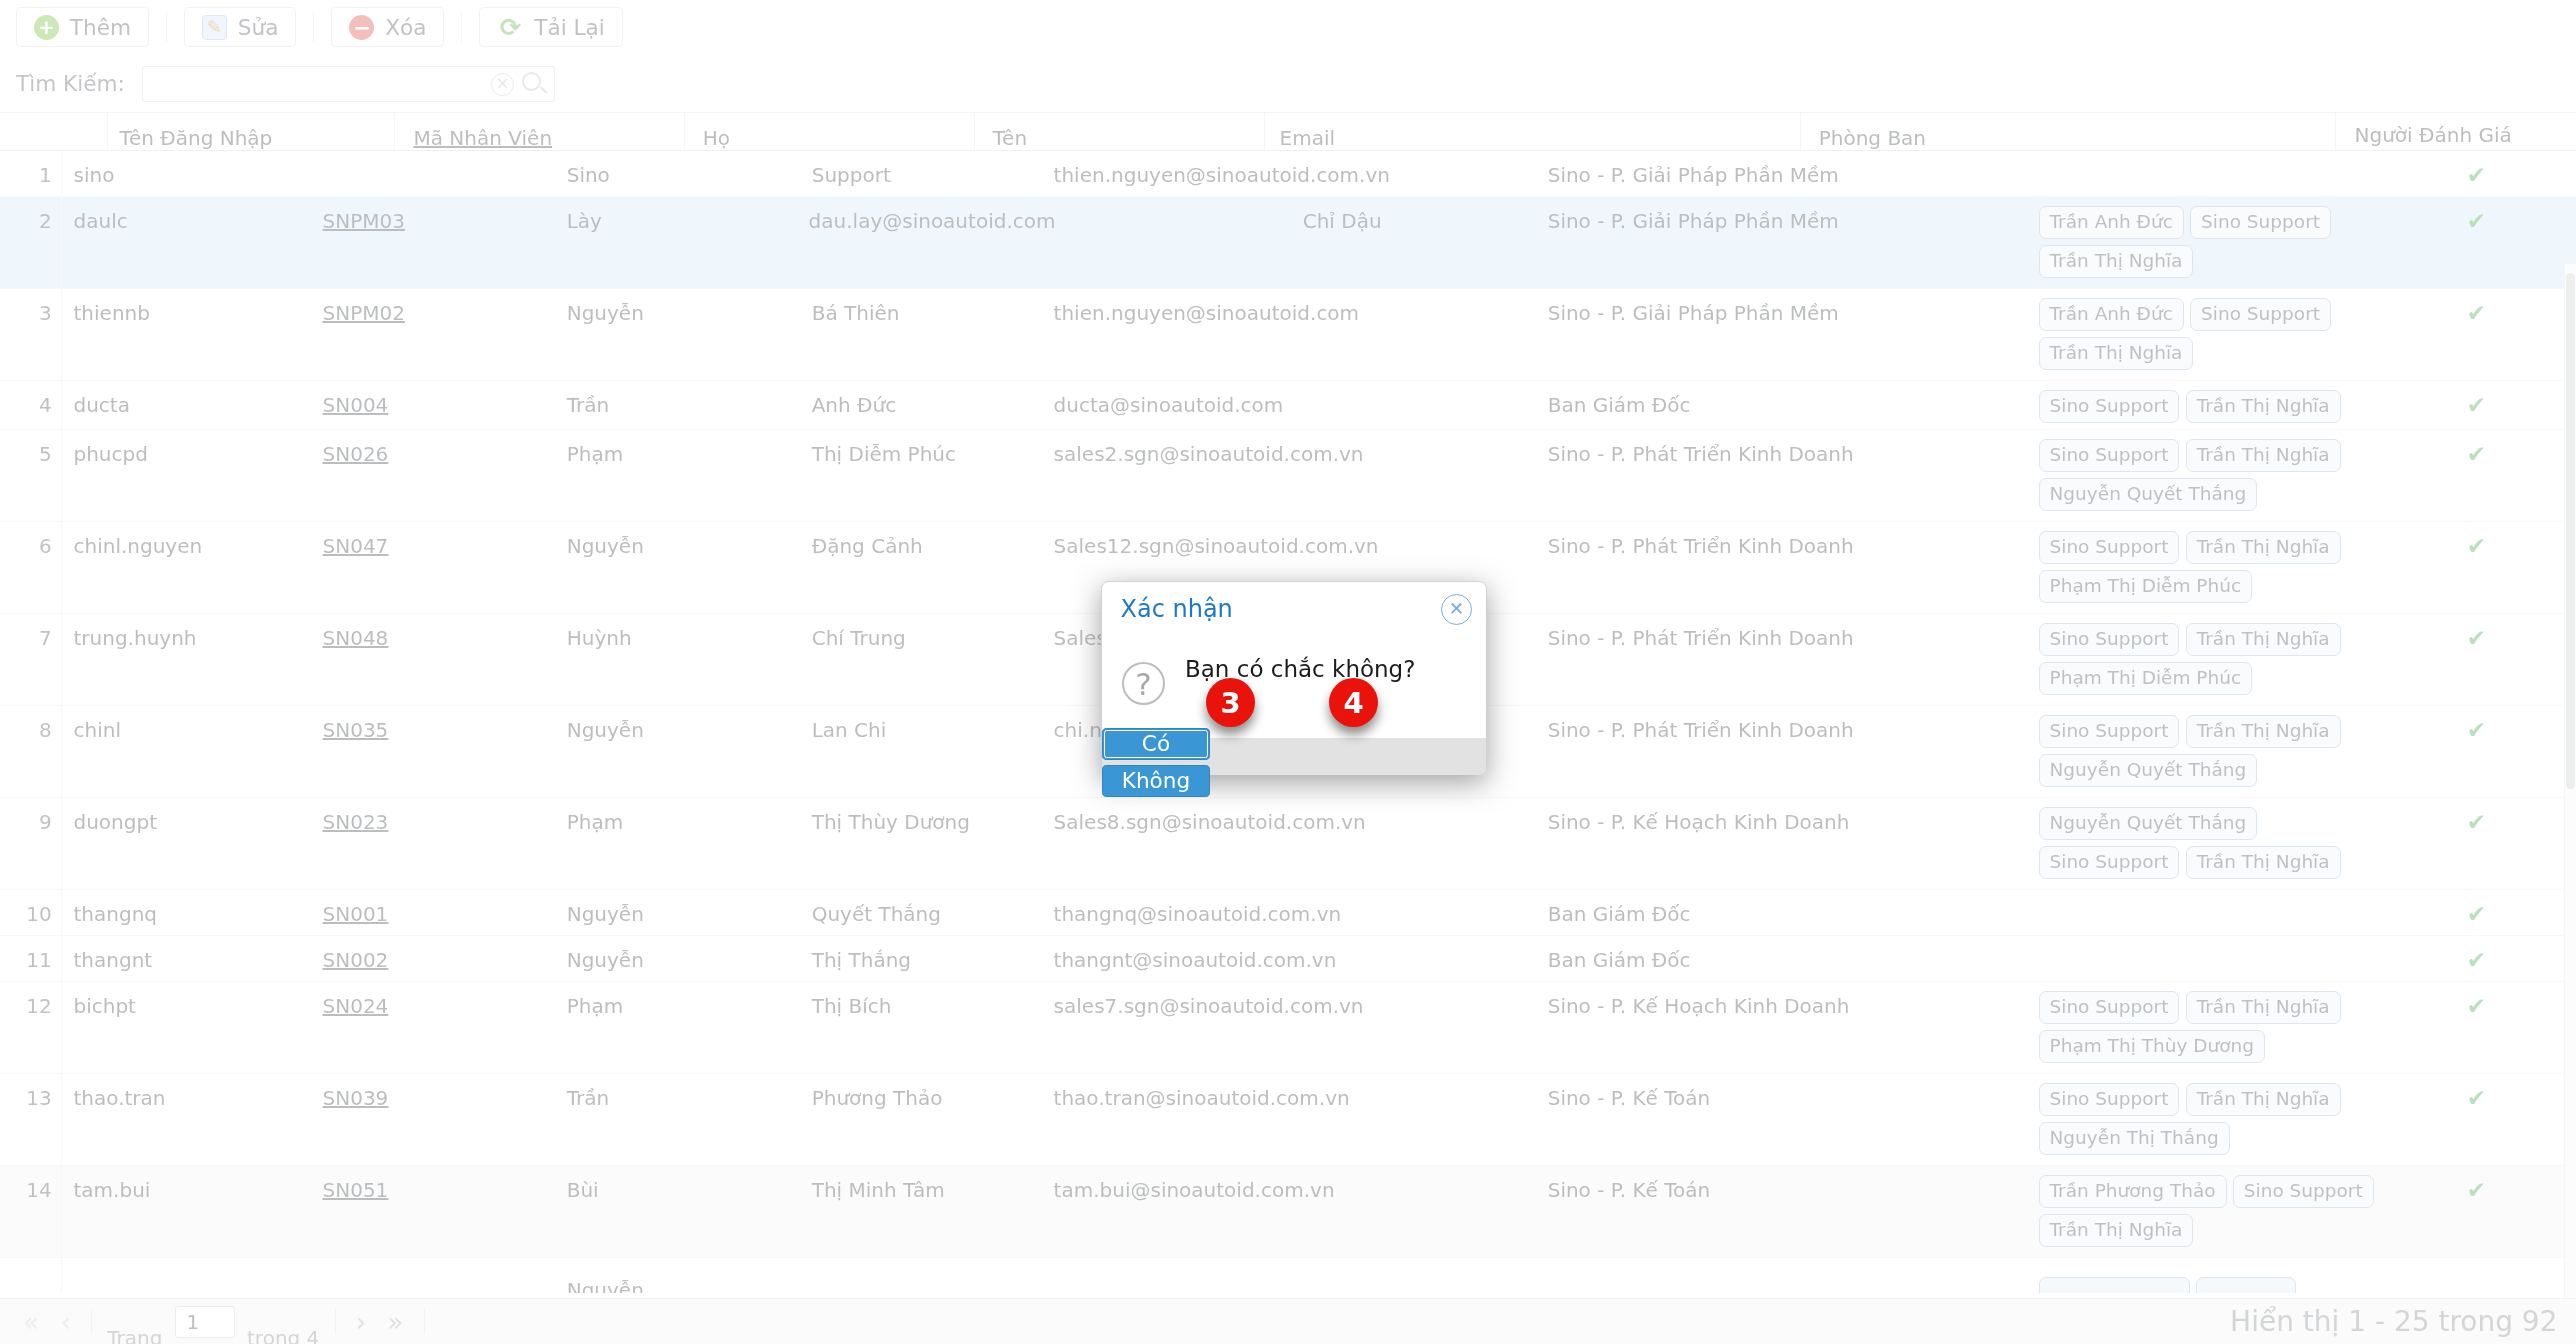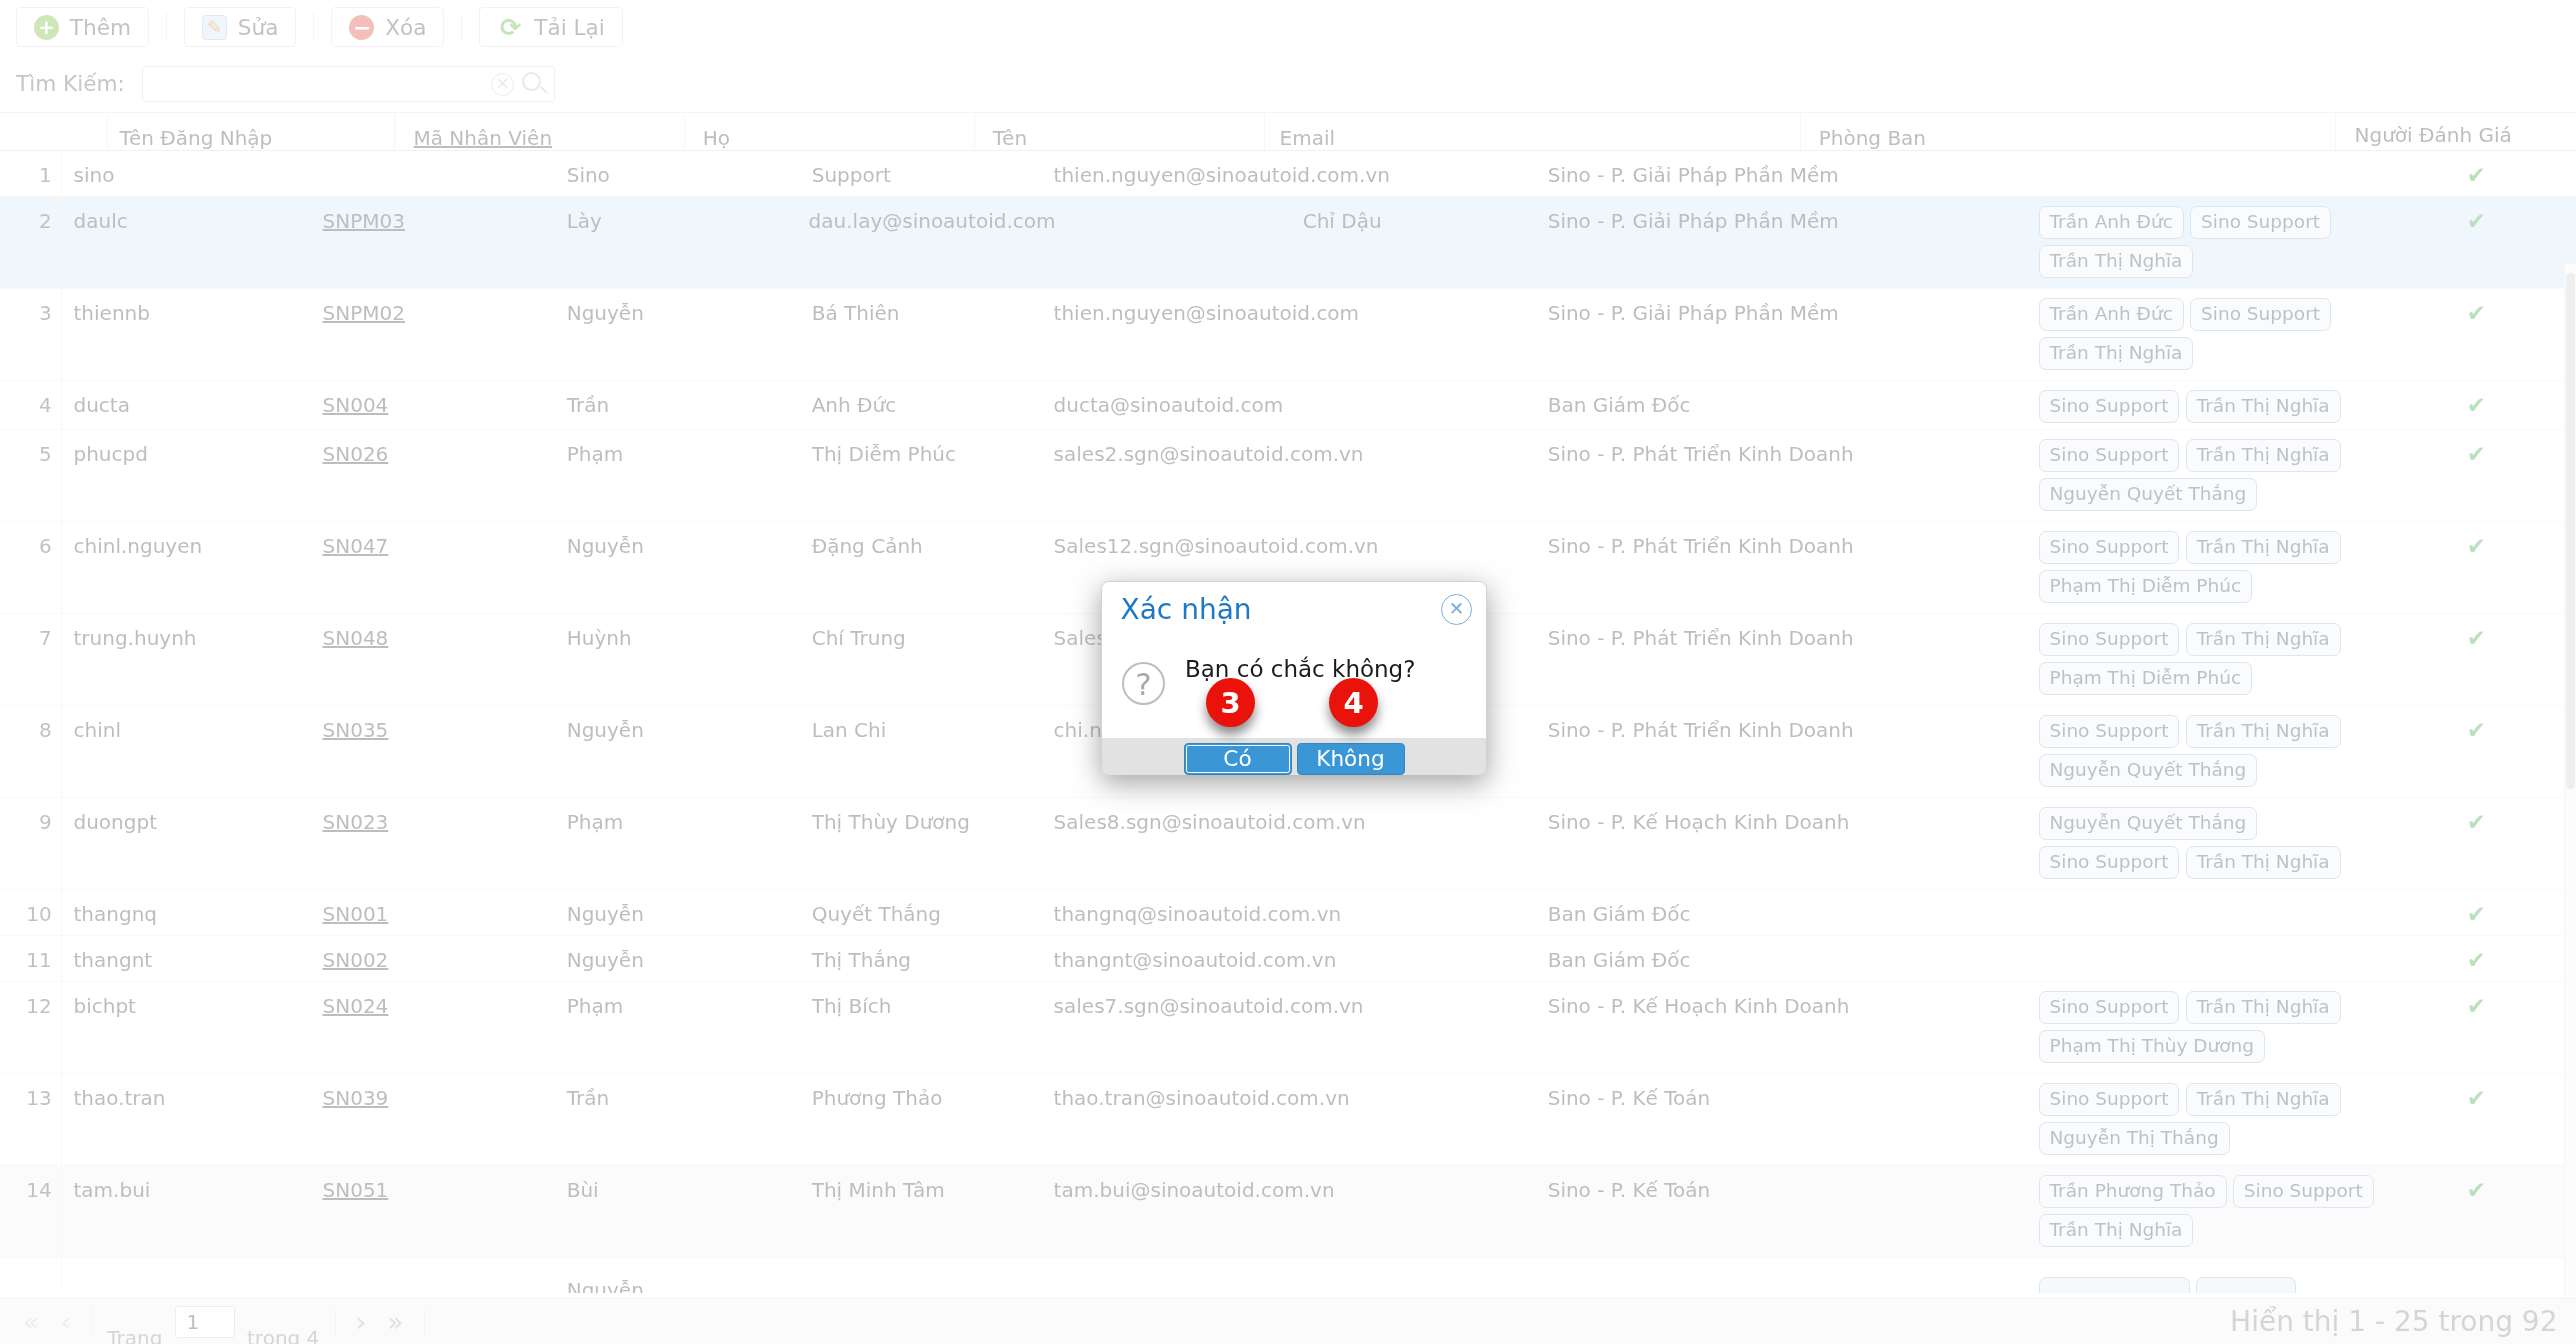--- a/index.html
+++ b/index.html
@@ -87,30 +87,30 @@
   .pg-status { margin-left:auto; font-size:28px; color:#8b9096; }
 
   
   .mask { position:absolute; inset:0; background:rgba(255,255,255,0.62); z-index:50; }
 
   
   .dialog { position:absolute; left:1101px; top:581px; width:386px; height:194px; z-index:100;
             background:#fff; border:0.8px solid #d2d2d2; border-radius:7.7px;
             box-shadow:0 7.7px 28px rgba(70,70,70,0.5); }
   .dialog-header { position:relative; height:54px; display:flex; align-items:center; padding:0 18.5px; }
-  .dialog-title { font-size:28px; color:#1e79c5; }
+  .dialog-title { font-size:24px; color:#1e79c5; }
   .close-icon { position:absolute; right:14px; top:11.5px; width:31px; height:31px; border:1.5px solid #77aede;
                 border-radius:50%; color:#77aede; font-size:18.5px; line-height:28.5px; text-align:center; }
   .dialog-body { position:relative; height:102px; }
   .q-icon { position:absolute; left:20px; top:26px; width:43px; height:43px; border:2.3px solid #bdbdbd;
             border-radius:50%; color:#a9a9a9; font-size:31px; display:flex; align-items:center;
             justify-content:center; }
   .dialog-msg { position:absolute; left:83px; top:20px; font-size:23px; color:#1b1b1b; }
   .dialog-footer { height:37px; background:#e2e2e2; border-radius:0 0 7px 7px; display:flex;
-                   justify-content:center; gap:5px; padding-top:5px; }
+                   justify-content:center; gap:5px; padding-top:12px;flex-direction:column; }
   .dlg-btn { width:108px; height:32px; background:#3a96d5; border:0.8px solid #2f86c2; border-radius:4.6px;
              color:#fff; font-size:21.6px; line-height:30px; text-align:center; cursor:pointer; }
   .dlg-btn.focused { outline:1.5px solid #fff; outline-offset:-3.8px; }
 
   
   .badge { position:absolute; width:49px; height:49px; border-radius:50%; background:#ea130c; z-index:110;
            color:#fff; font-size:29px; font-weight:bold; display:flex; align-items:center;
            justify-content:center; box-shadow:0 7.7px 10.8px rgba(0,0,0,0.45); }
   .badge::after { content:""; position:absolute; left:50%; bottom:-7px; transform:translateX(-50%);
                   border:8.5px solid transparent; border-top:10px solid #ea130c; }

